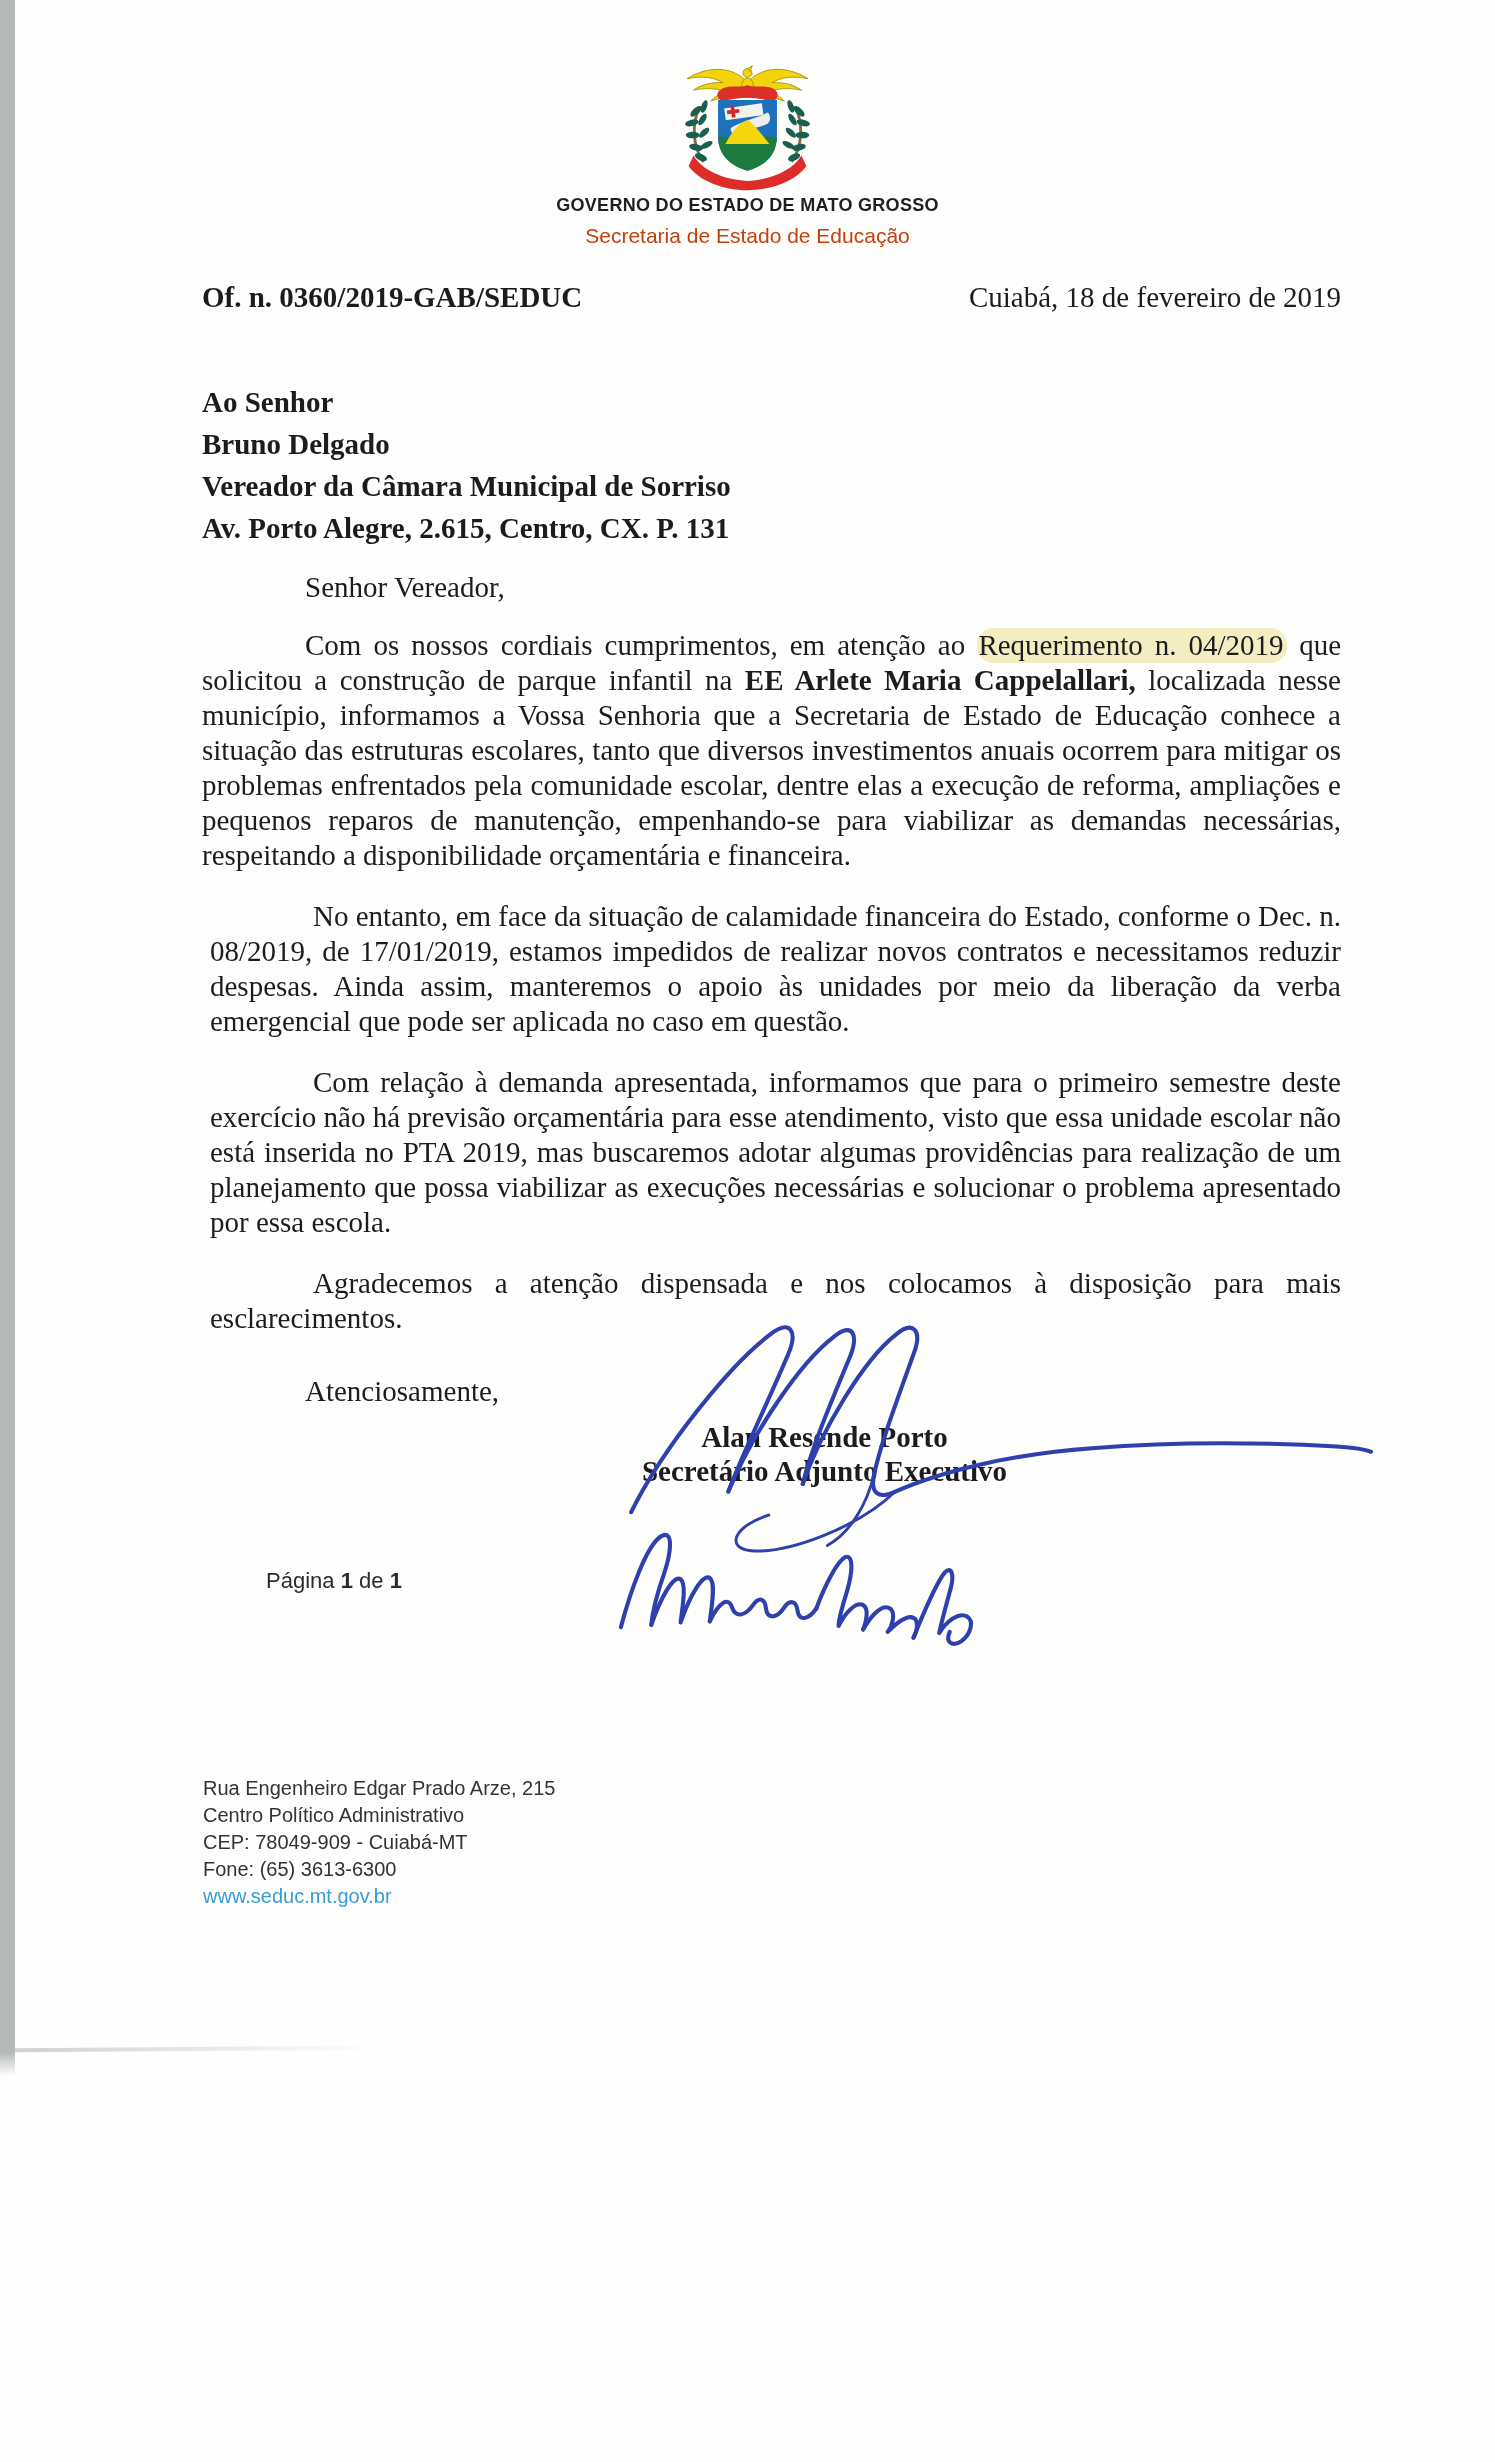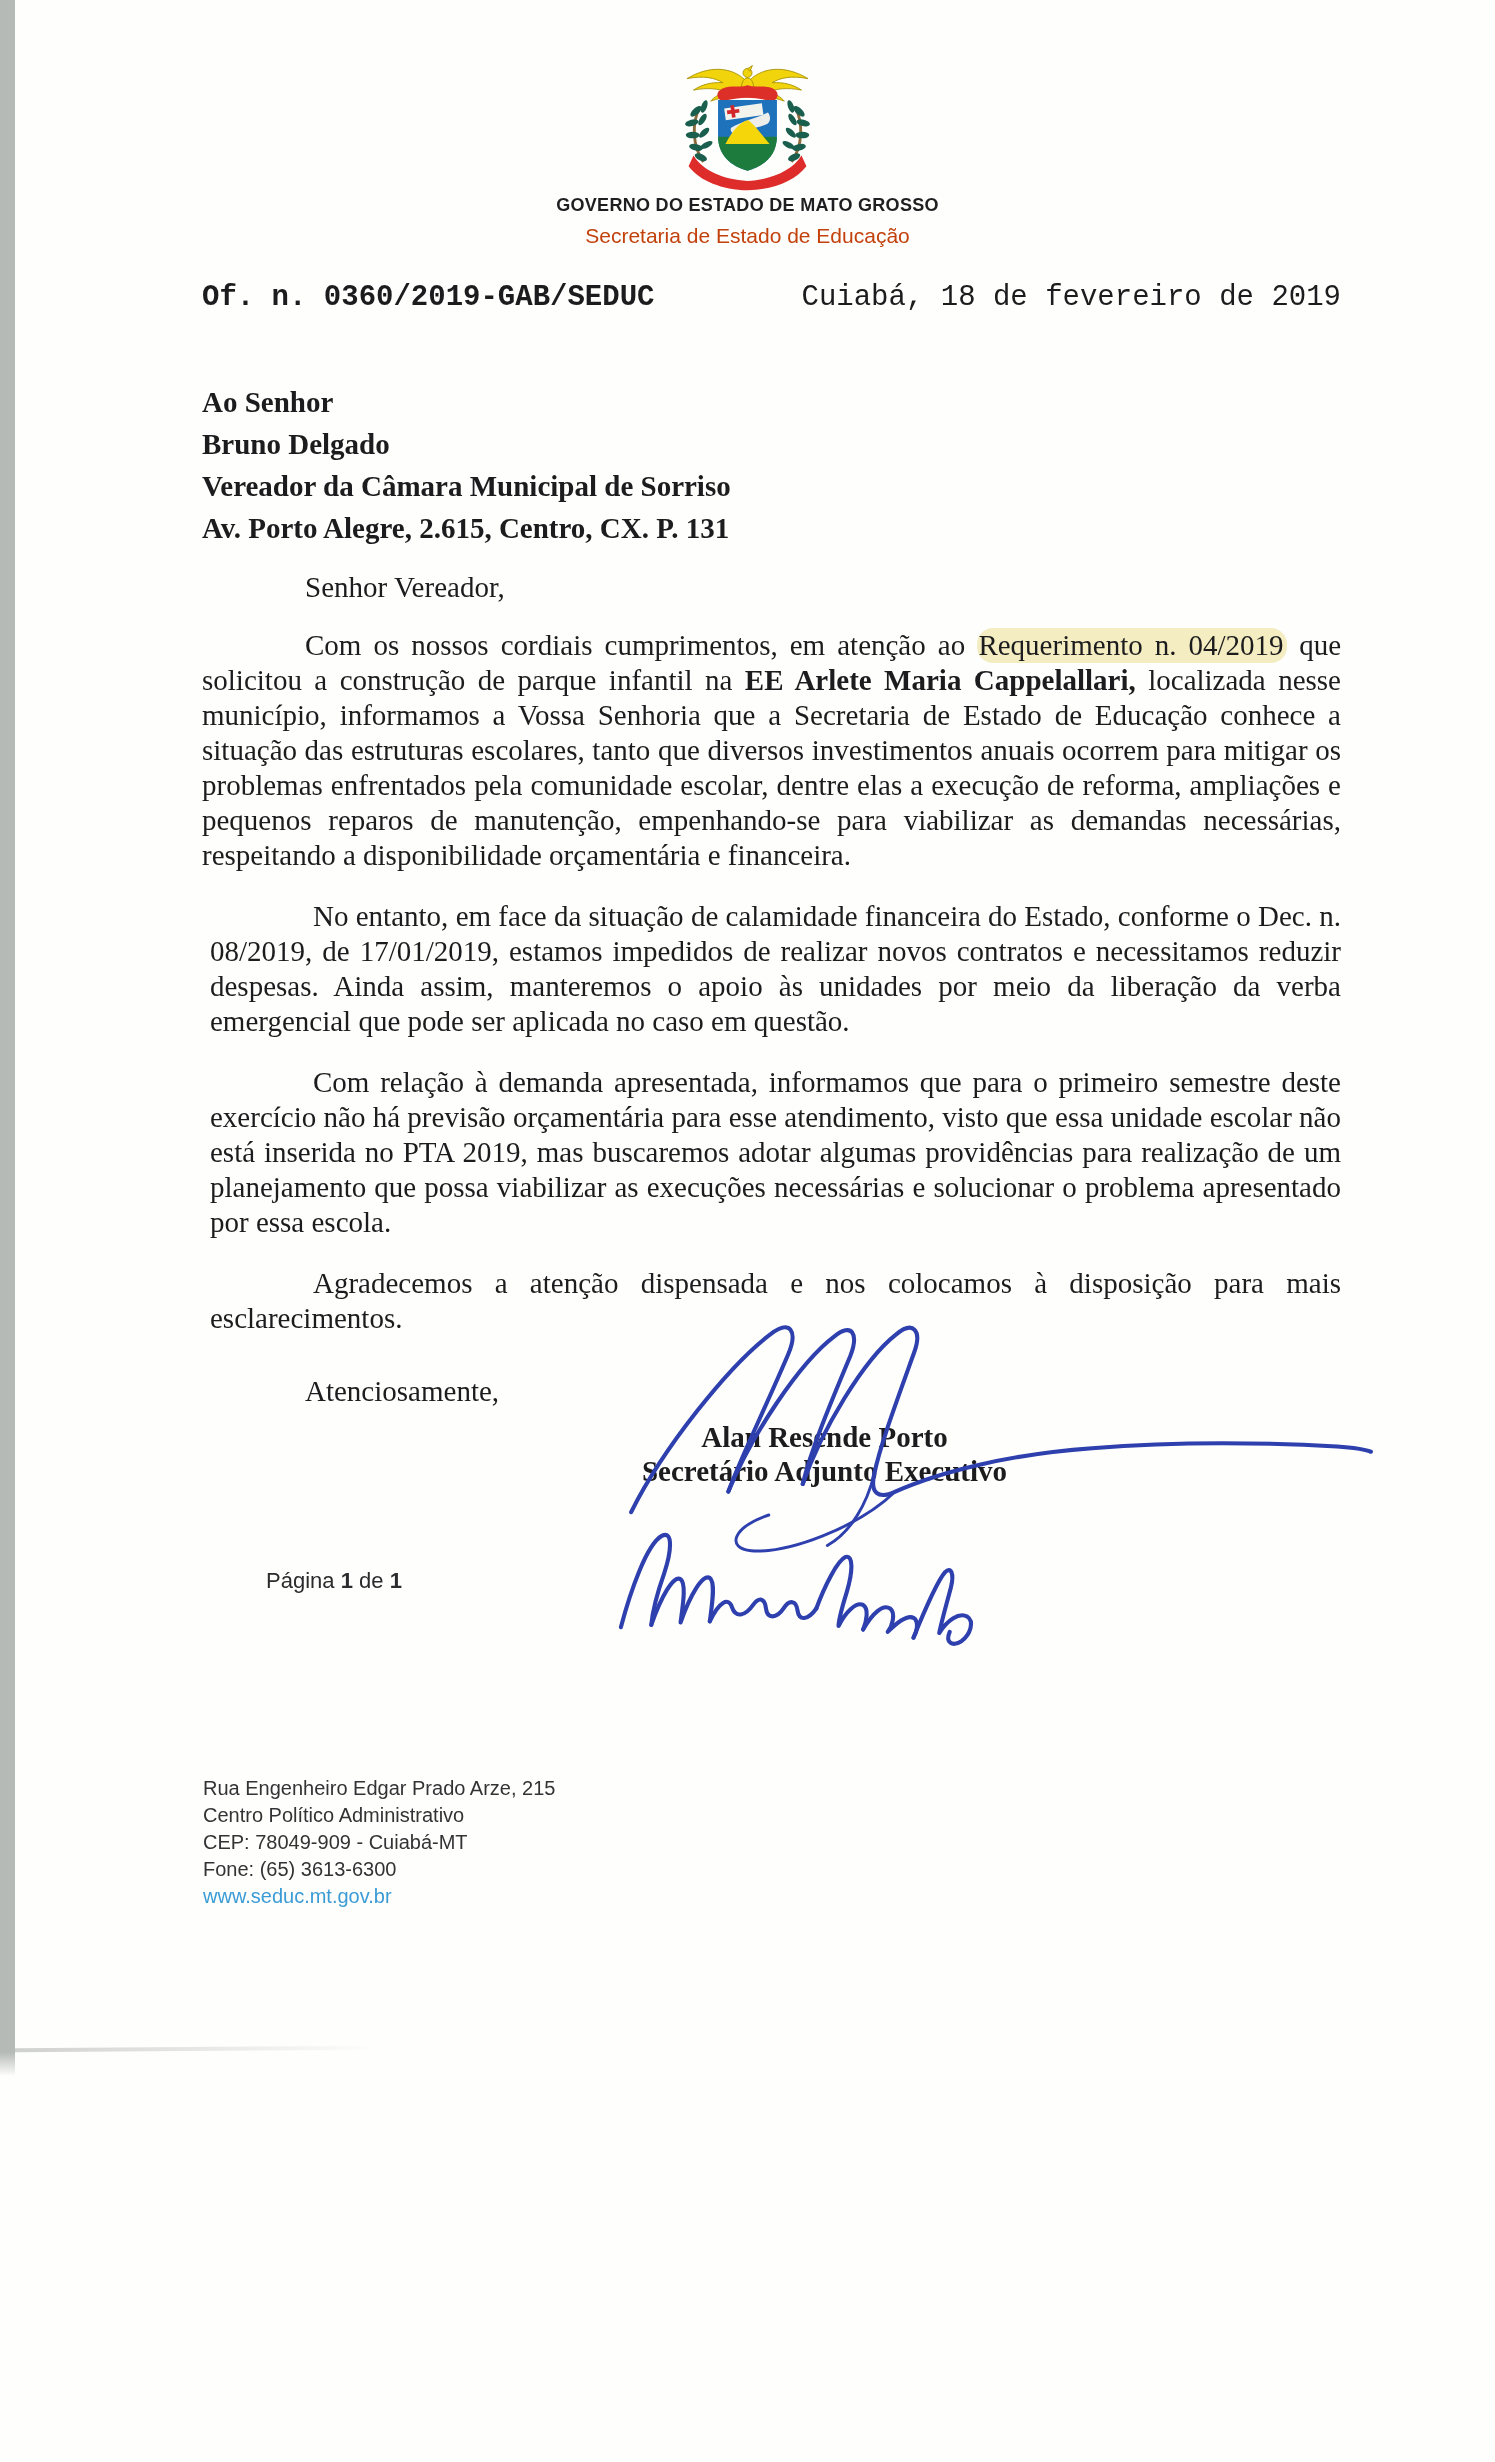--- a/index.html
+++ b/index.html
@@ -36,21 +36,21 @@
   .sec-line{
     position:absolute;left:0;top:224px;width:100%;
     font-family:"Liberation Sans", sans-serif;
     font-size:21px;color:#c2410c;
   }
   
   .letter{
     position:absolute;left:202px;top:280px;width:1139px;
     font-size:29px;line-height:35px;
   }
-  .ref-row{display:flex;justify-content:space-between;align-items:flex-start;font-family:Liberation Mono, monospace;}
+  .ref-row{display:flex;justify-content:space-between;align-items:flex-start;}
   .ref{font-weight:bold;}
   .recipient{margin-top:66px;font-weight:bold;line-height:42px;}
   .salutation{margin:21px 0 0 103px;}
   .para{
     margin:23px 0 26px 0;
     text-align:justify;
     text-indent:103px;
   }
   .para.first{margin-top:23px;}
   .para.mid{margin-top:0;margin-left:8px;}

